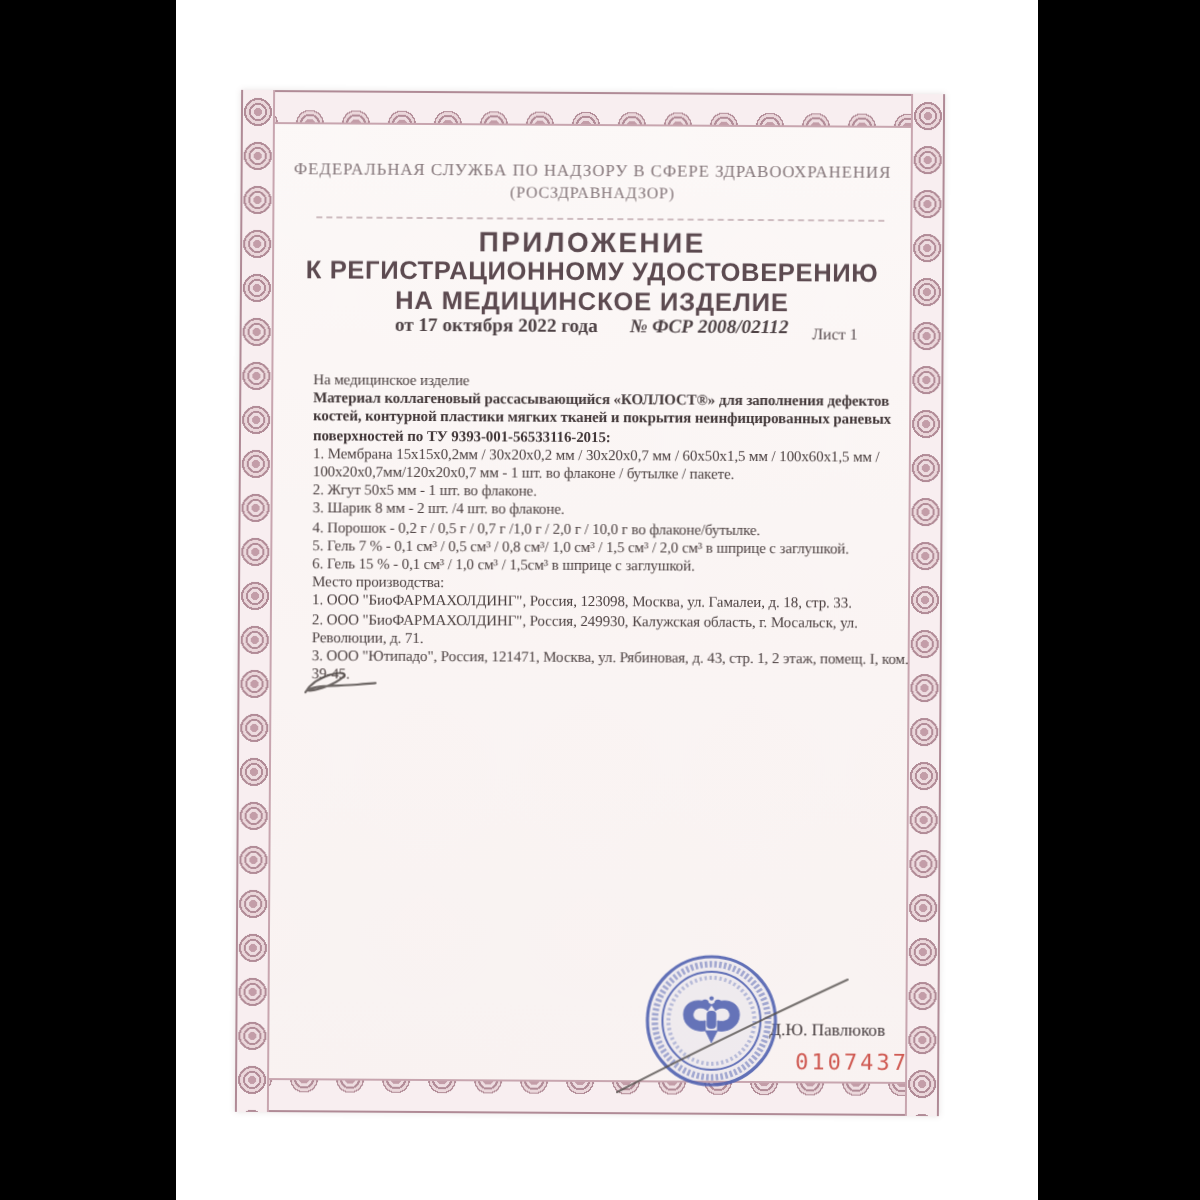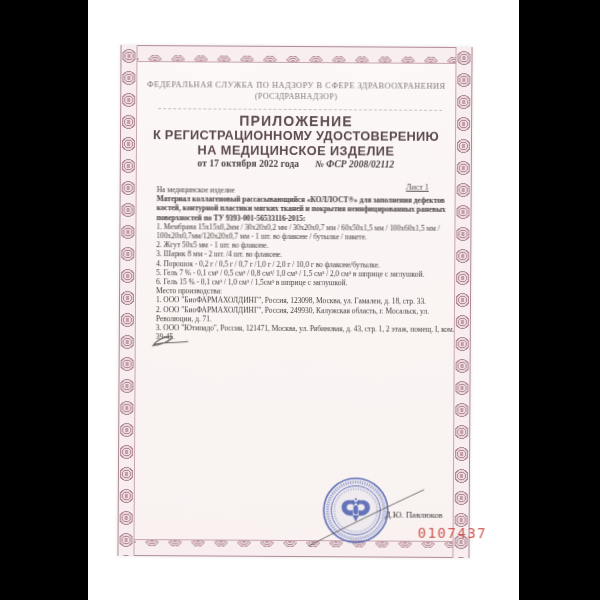--- a/index.html
+++ b/index.html
@@ -54,34 +54,34 @@
   .titleblock{position:absolute;top:68px;left:0;right:0;text-align:center;
     font-family:"Liberation Sans", sans-serif;font-weight:bold;color:#5d4a50;}
   .titleblock .t1{font-size:14px;letter-spacing:1.2px;line-height:15px;}
   .titleblock .t2{font-size:12.8px;letter-spacing:0.3px;line-height:14.5px;}
   .titleblock .t3{font-size:12.8px;letter-spacing:0.4px;line-height:14.5px;}
 
   .dateline{position:absolute;top:112px;left:0;right:0;text-align:center;
     font-weight:bold;font-size:9.6px;color:#4e4245;}
   .dateline .num{margin-left:16px;font-style:italic;}
 
-  .sheet{position:absolute;top:136px;right:43px;font-size:8px;color:#5a4d50;text-decoration:underline;}
+  .sheet{position:absolute;top:116px;right:43px;font-size:8px;color:#5a4d50;}
 
   .bodytext{position:absolute;top:140px;left:37px;width:300px;
     font-size:7.5px;line-height:9.2px;color:#4c4040;letter-spacing:-0.05px;}
   .bodytext .bold{font-weight:bold;color:#423738;}
   .bodytext div{margin:0;}
 
   .squiggle{position:absolute;left:30px;top:288px;width:42px;height:22px;}
 
   .position-block{position:absolute;top:457px;left:37px;
     font-size:7.7px;line-height:10.5px;font-weight:bold;color:#4c4040;}
   .signer{position:absolute;top:463px;left:267px;font-size:8.6px;font-weight:normal;color:#463c3e;}
   .serial{position:absolute;top:478px;left:280px;
-    font-family:"DejaVu Sans Mono", monospace;font-size:14px;letter-spacing:1.5px;color:#d4574f;margin-left:20px;}
+    font-family:"DejaVu Sans Mono", monospace;font-size:11px;letter-spacing:1.5px;color:#d4574f;}
 
   .footer-art{position:absolute;left:180px;top:420px;width:140px;height:92px;}
 </style>
 </head>
 <body>
 
 <div class="letterbox left"></div>
 <div class="letterbox right"></div>
 
 <div class="cert">

